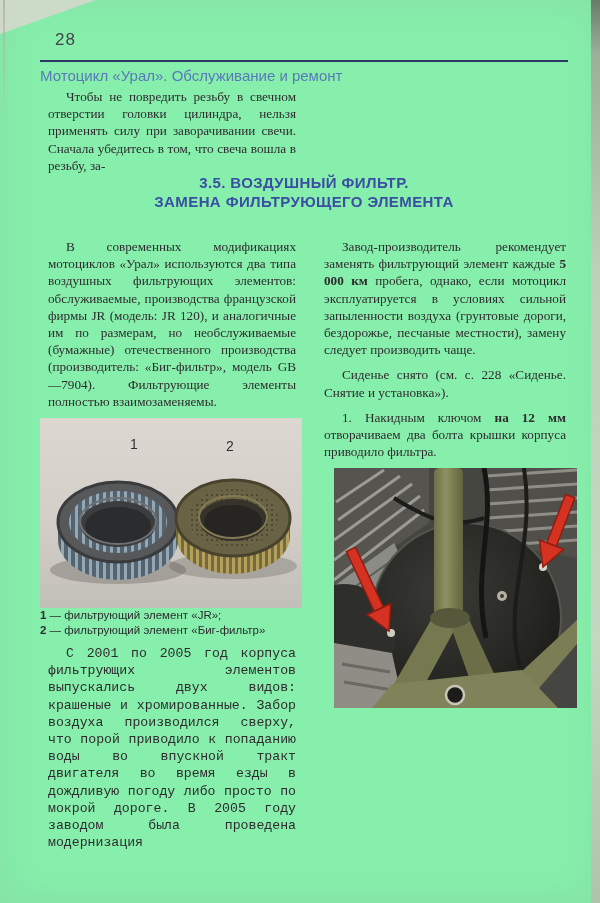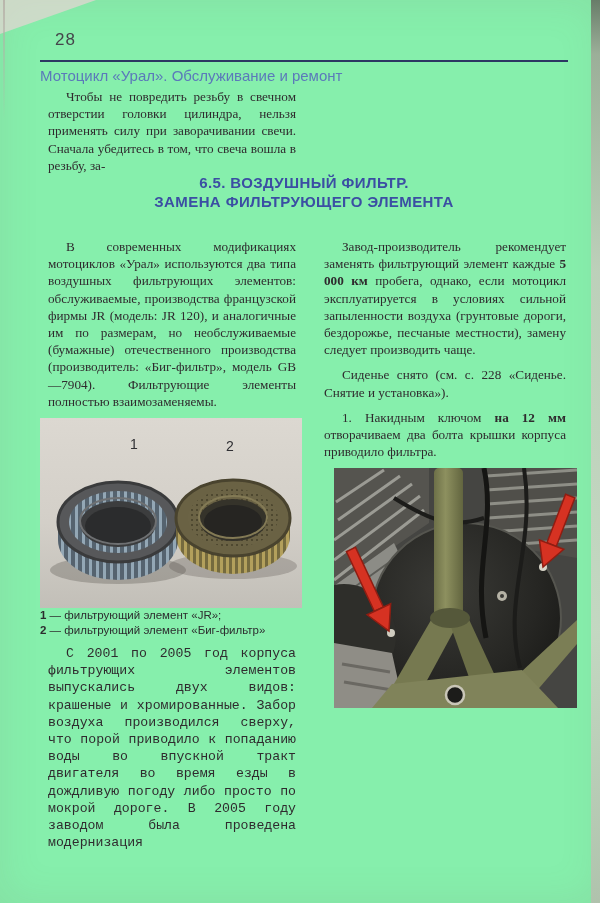--- a/index.html
+++ b/index.html
@@ -63,21 +63,21 @@
 
   <div class="page-number">28</div>
   <div class="header-title">Мотоцикл «Урал». Обслуживание и ремонт</div>
   <div class="header-rule"></div>
 
   <div class="col" id="col-left-top">
     <p class="ind">Чтобы не повредить резьбу в свечном отверстии головки цилиндра, нельзя применять силу при заворачивании свечи. Сначала убедитесь в том, что свеча вошла в резьбу, за-</p>
   </div>
 
   <div class="section-heading">
-    <div>6.5. ВОЗДУШНЫЙ ФИЛЬТР.</div>
+    <div>3.5. ВОЗДУШНЫЙ ФИЛЬТР.</div>
     <div>ЗАМЕНА ФИЛЬТРУЮЩЕГО ЭЛЕМЕНТА</div>
   </div>
 
   <div class="col" id="col-left-main">
     <p class="ind">В современных модификациях мотоциклов «Урал» используются два типа воздушных фильтрующих элементов: обслуживаемые, производства французской фирмы JR (модель: JR 120), и аналогичные им по размерам, но необслуживаемые (бумажные) отечественного производства (производитель: «Биг-фильтр», модель GB—7904). Фильтрующие элементы полностью взаимозаменяемы.</p>
 
     <div class="photo-filters">
       <svg width="262" height="190" viewBox="0 0 262 190">
         <defs>
           <linearGradient id="pbg" x1="0" y1="0" x2="0" y2="1">

